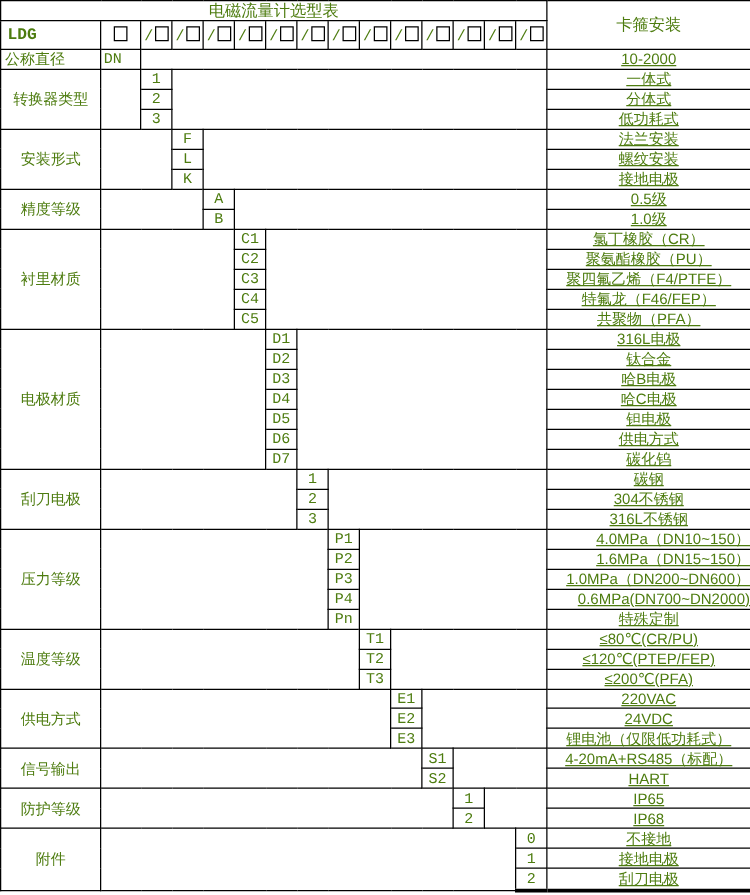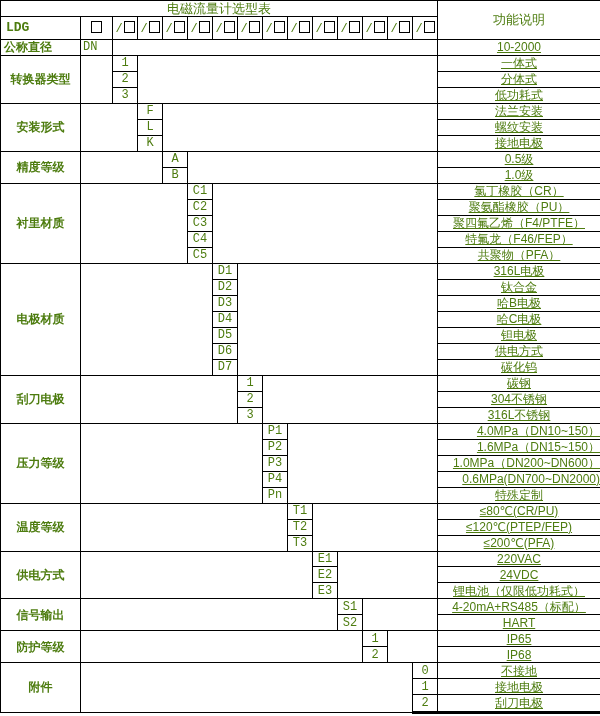--- a/index.html
+++ b/index.html
@@ -31,21 +31,21 @@
     font-size:13px;
     font-weight:bold;
   }
   td.boxcell{font-family:"Liberation Mono","DejaVu Sans Mono",monospace;font-size:12px;}
   span.box{
     display:inline-block;width:9px;height:10px;
     border:1px solid #000;background:#fff;
     vertical-align:-1px;
   }
   span.slash{font-size:12px;margin-right:1px;}
-  td.cat-label{font-size:12px;font-weight:bold;}
+  td.cat-label{font-size:12px;}
   td.cat-label.left{text-align:left;padding-left:3px;}
   td.code{
     font-family:"Liberation Mono","DejaVu Sans Mono",monospace;
     font-size:12px;
   }
   td.code.left{text-align:left;padding-left:2px;}
   td.desc{font-size:12px;text-decoration:underline;}
   td.desc.left{text-align:right;padding-left:2px;}
   tr:last-child td{border-bottom:3px solid #000;}
 </style>
@@ -68,21 +68,21 @@
         <col style="width: 25px;">
         <col style="width: 25px;">
         <col style="width: 25px;">
         <col style="width: 25px;">
         <col style="width: 25px;">
         <col style="width: 163px;">
       </colgroup>
     <tbody>
       <tr class="title-row">
         <td class="title" colspan="15">电磁流量计选型表</td>
-        <td class="fn-header" rowspan="2">功能说明</td>
+        <td class="fn-header" rowspan="2">卡箍安装</td>
       </tr>
       <tr class="ldg-row" id="ldg-row">
         <td class="model">LDG</td>
 
       <td class="boxcell"><span class="box"></span></td>
           <td class="boxcell"><span class="slash">/</span><span class="box"></span></td>
           <td class="boxcell"><span class="slash">/</span><span class="box"></span></td>
           <td class="boxcell"><span class="slash">/</span><span class="box"></span></td>
           <td class="boxcell"><span class="slash">/</span><span class="box"></span></td>
           <td class="boxcell"><span class="slash">/</span><span class="box"></span></td>

